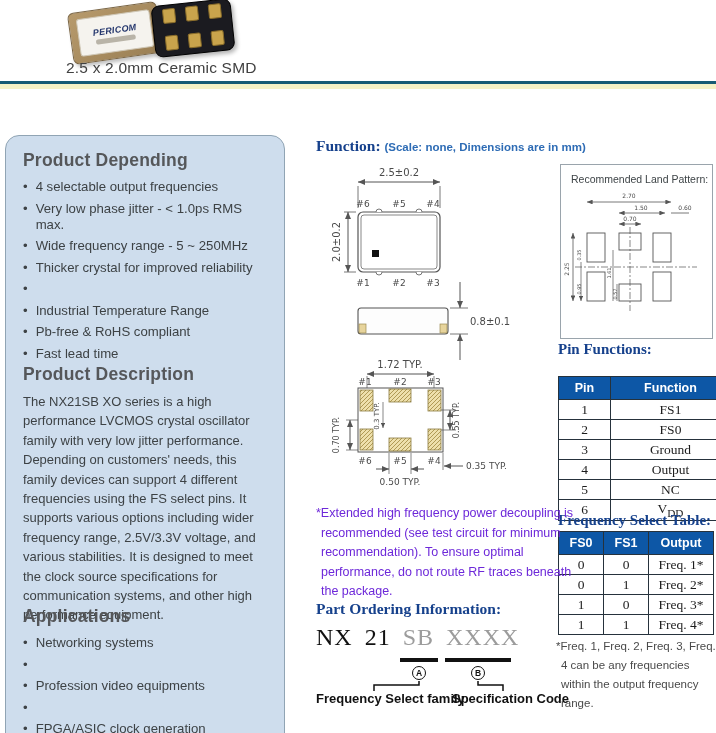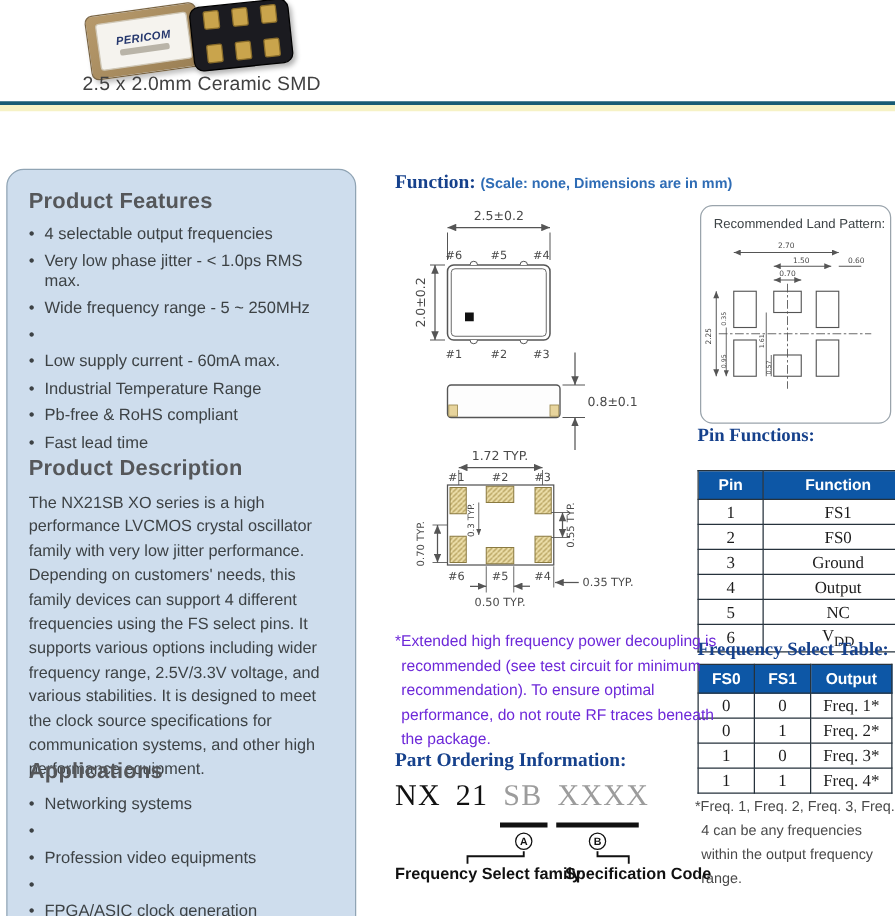--- a/index.html
+++ b/index.html
@@ -37,21 +37,21 @@
 
   
   .h-serif{font-family:"Liberation Serif",serif;font-weight:bold;color:#16418c}
   .pkg-title{left:316px;top:137px;font-size:15.5px}
   .pkg-sub{color:#2e6cb5;font-size:11.5px;font-weight:bold;font-family:"Liberation Sans",sans-serif}
   .note{left:316px;top:504px;width:258px;font-size:12.5px;line-height:19.5px;
     color:#6d28d9;text-indent:-5px;padding-left:5px}
 
   
   .landbox{left:560px;top:164px;width:153px;height:175px;background:#fff;
-    border:1px solid #9aa4ac;border-radius:10px}
+    border:1px solid #9aa4ac;border-radius:0}
   .landbox .t{position:absolute;left:10px;top:8px;font-size:10.5px;color:#3e4447}
 
   
   .dtab{border-collapse:collapse;background:#fff}
   .dtab th{background:#0d57a6;color:#fff;font-size:12.5px;font-weight:bold;
     padding:4px 2px;border:1px solid #26323c}
   .dtab td{font-family:"Liberation Serif",serif;font-size:13.5px;color:#1c1c1c;
     text-align:center;border:1px solid #26323c;height:20px;padding:1px 2px}
   .pinTable{left:558px;top:376px;width:173px}
   .pinTable col.c1{width:52px}
@@ -92,40 +92,40 @@
   <div class="pad" style="left:10px;top:30px"></div>
   <div class="pad" style="left:33px;top:30px"></div>
   <div class="pad" style="left:56px;top:30px"></div>
 </div>
 <div class="abs caption">2.5 x 2.0mm Ceramic SMD</div>
 <div class="abs rule-blue"></div>
 <div class="abs rule-yellow"></div>
 
 <div class="abs panel">
   <div class="sec" style="top:14px">
-    <h2>Product Features</h2>
+    <h2>Product Depending</h2>
     <div class="blist">
         <div class="li">
           <span>•</span>
           <span>4 selectable output frequencies</span>
         </div>
         <div class="li">
           <span>•</span>
           <span>Very low phase jitter - &lt; 1.0ps RMS max.</span>
         </div>
         <div class="li">
           <span>•</span>
           <span>Wide frequency range - 5 ~ 250MHz</span>
         </div>
         <div class="li">
           <span>•</span>
-        </div>
-        <div class="li">
-          <span>•</span>
-          <span>Low supply current - 60mA max.</span>
+          <span>Thicker crystal for improved reliability</span>
+        </div>
+        <div class="li">
+          <span>•</span>
         </div>
         <div class="li">
           <span>•</span>
           <span>Industrial Temperature Range</span>
         </div>
         <div class="li">
           <span>•</span>
           <span>Pb-free &amp; RoHS compliant</span>
         </div>
         <div class="li">

